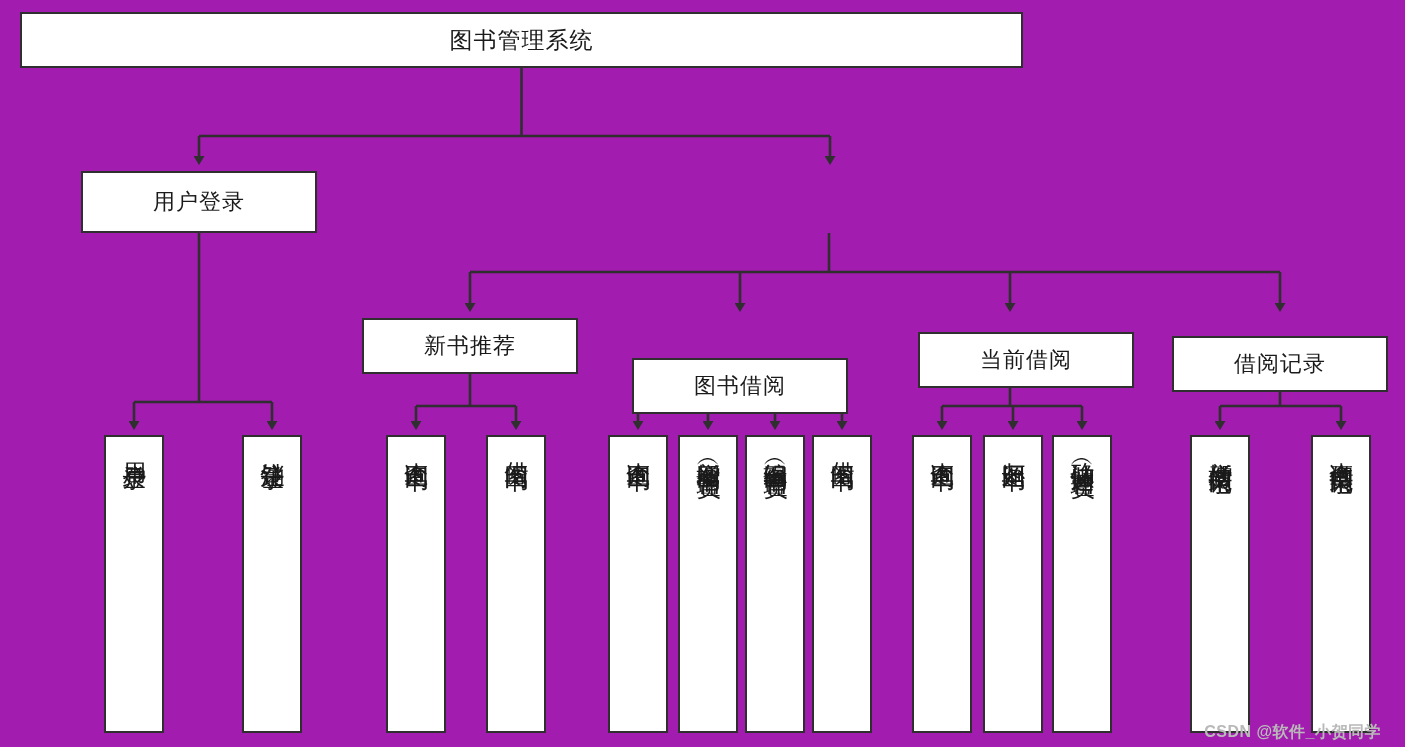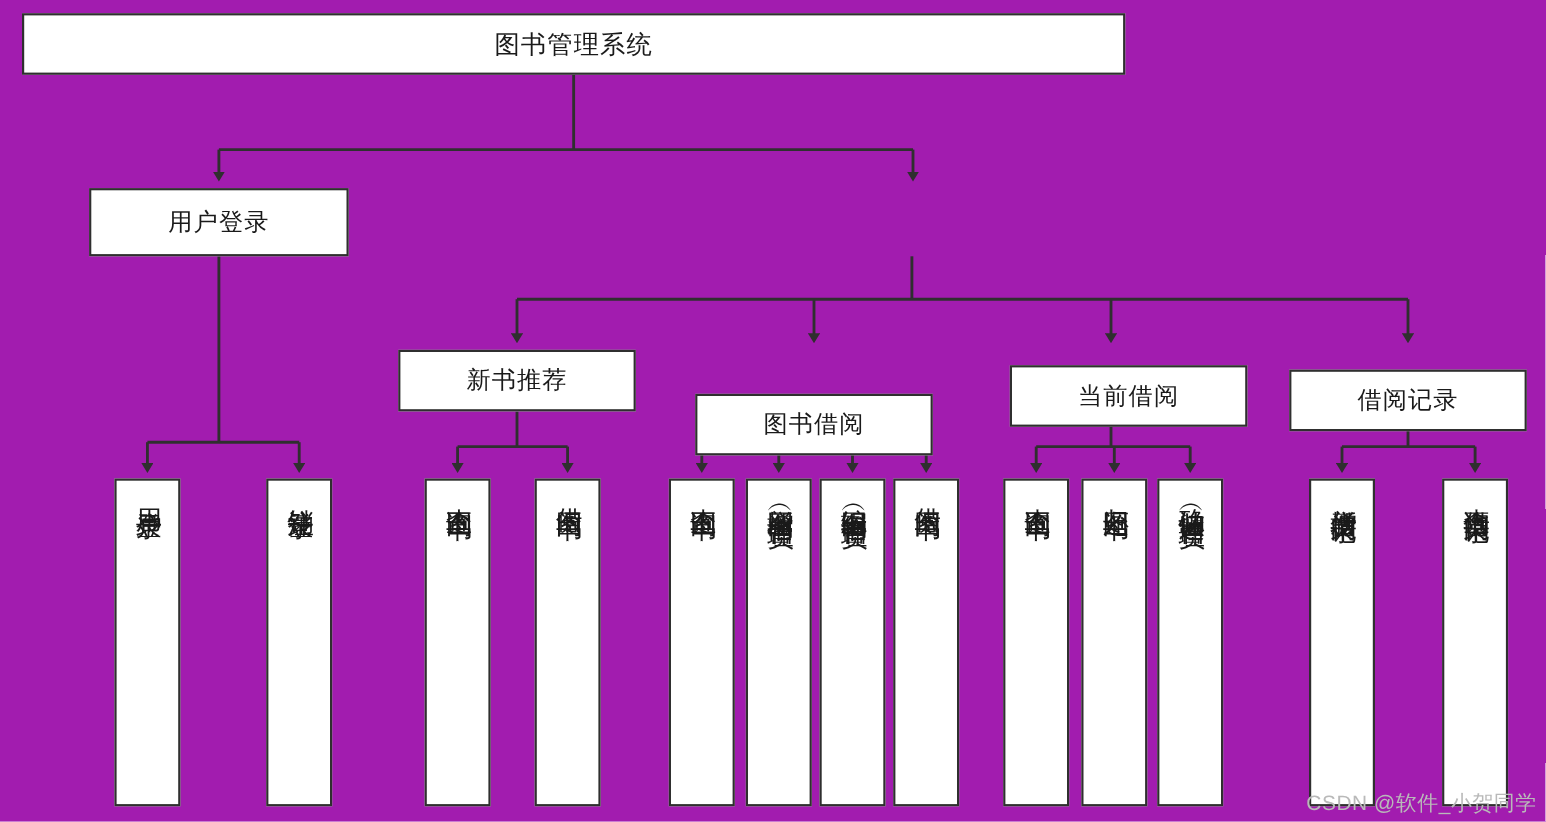--- a/index.html
+++ b/index.html
@@ -52,28 +52,29 @@
   .node.leaf .label {
     writing-mode: vertical-rl;
     text-orientation: upright;
     font-size: 24px;
     line-height: 1.12;
     letter-spacing: 2px;
     white-space: nowrap;
   }
   #watermark {
     position: absolute;
-    right: 8px;
+    right: 24px;
     bottom: 4px;
-    font-size: 19px;
+    font-size: 16px;
     color: #b9b9b9;
     letter-spacing: 0.5px;
     z-index: 5;
     white-space: nowrap;
     font-family: "Liberation Sans", "DejaVu Sans", sans-serif;
+    font-weight: bold;
   }
 </style>
 </head>
 <body>
 
 <div id="canvas">
 
   <svg id="edges" viewBox="0 0 1405 747" width="1405" height="747" xmlns="http://www.w3.org/2000/svg">
     <defs>
       <marker id="arrowhead" markerWidth="9" markerHeight="11" refX="2" refY="5.5" orient="auto" markerUnits="userSpaceOnUse">

